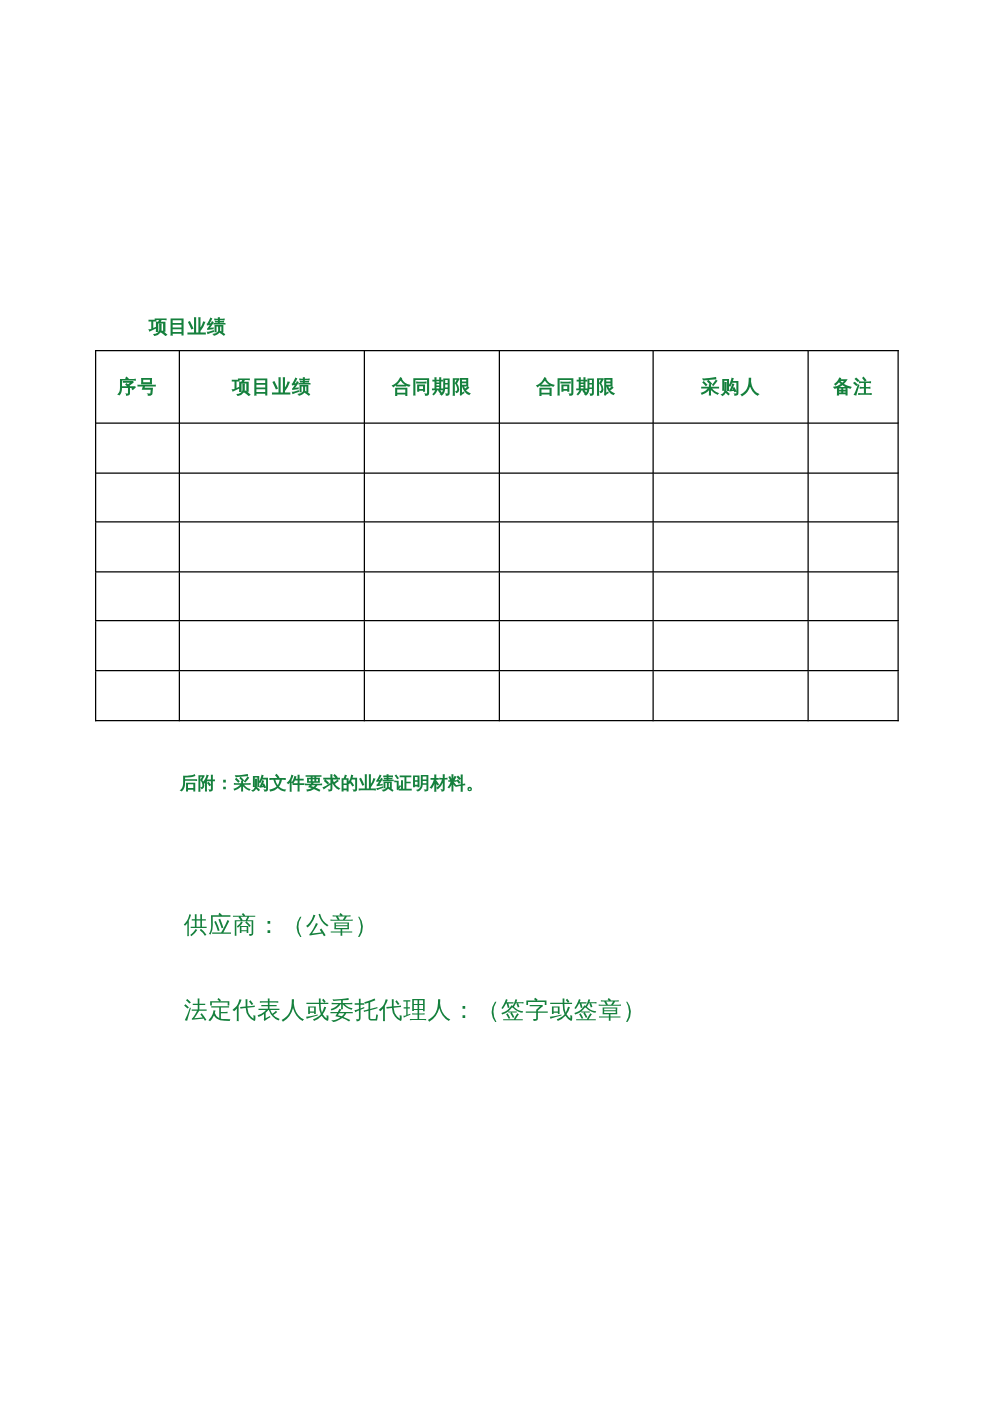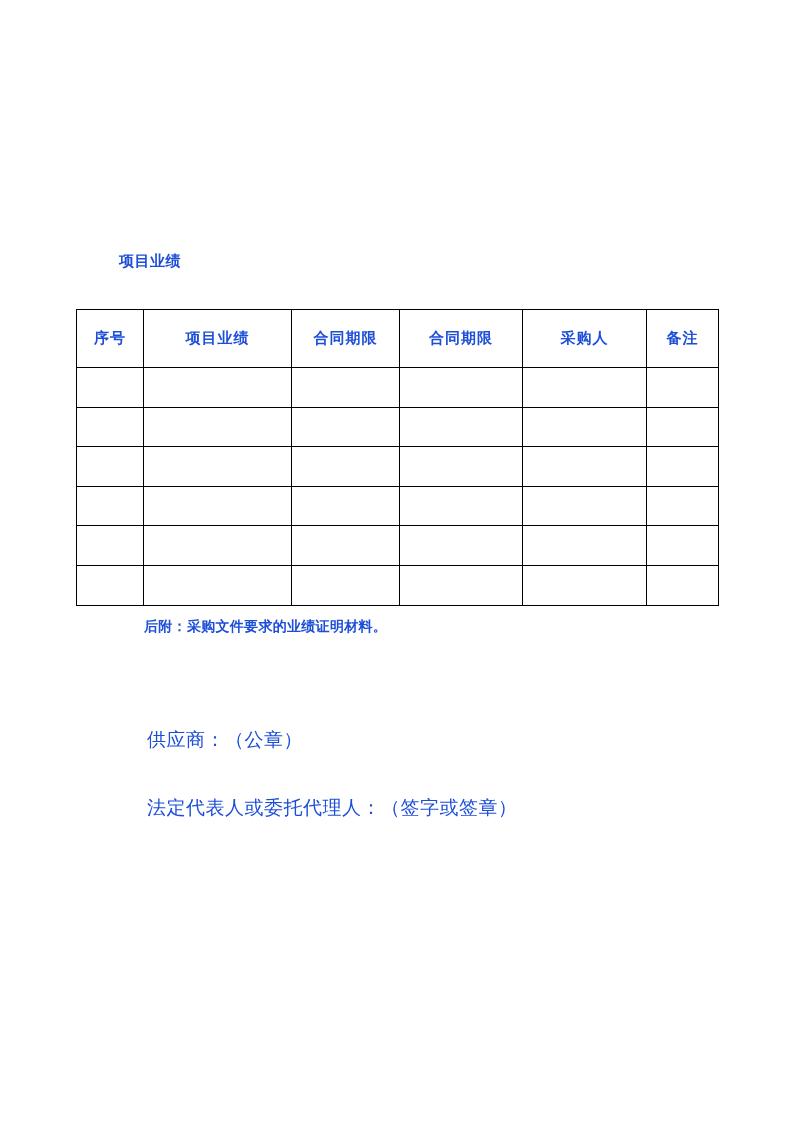--- a/index.html
+++ b/index.html
@@ -2,37 +2,37 @@
 <html><head>
 <meta charset="utf-8">
 <style>
   * { margin: 0; padding: 0; box-sizing: border-box; }
   html, body { background: #ffffff; }
   .page {
     position: relative;
     width: 793px;
     height: 1122px;
     background: #ffffff;
-    color: #1d4ed8;
+    color: #15803d;
     font-family: "Liberation Serif", "DejaVu Serif", serif;
     overflow: hidden;
   }
   .doc-title {
     position: absolute;
     left: 119px;
     top: 252px;
     font-size: 15px;
     font-weight: bold;
     letter-spacing: 0.5px;
     white-space: pre;
   }
   .perf-table {
     position: absolute;
     left: 76px;
-    top: 309px;
+    top: 280px;
     width: 642px;
     border-collapse: collapse;
     table-layout: fixed;
   }
   .perf-table th, .perf-table td {
     border: 1px solid #000000;
     background: #ffffff;
   }
   .perf-table th {
     height: 58px;

